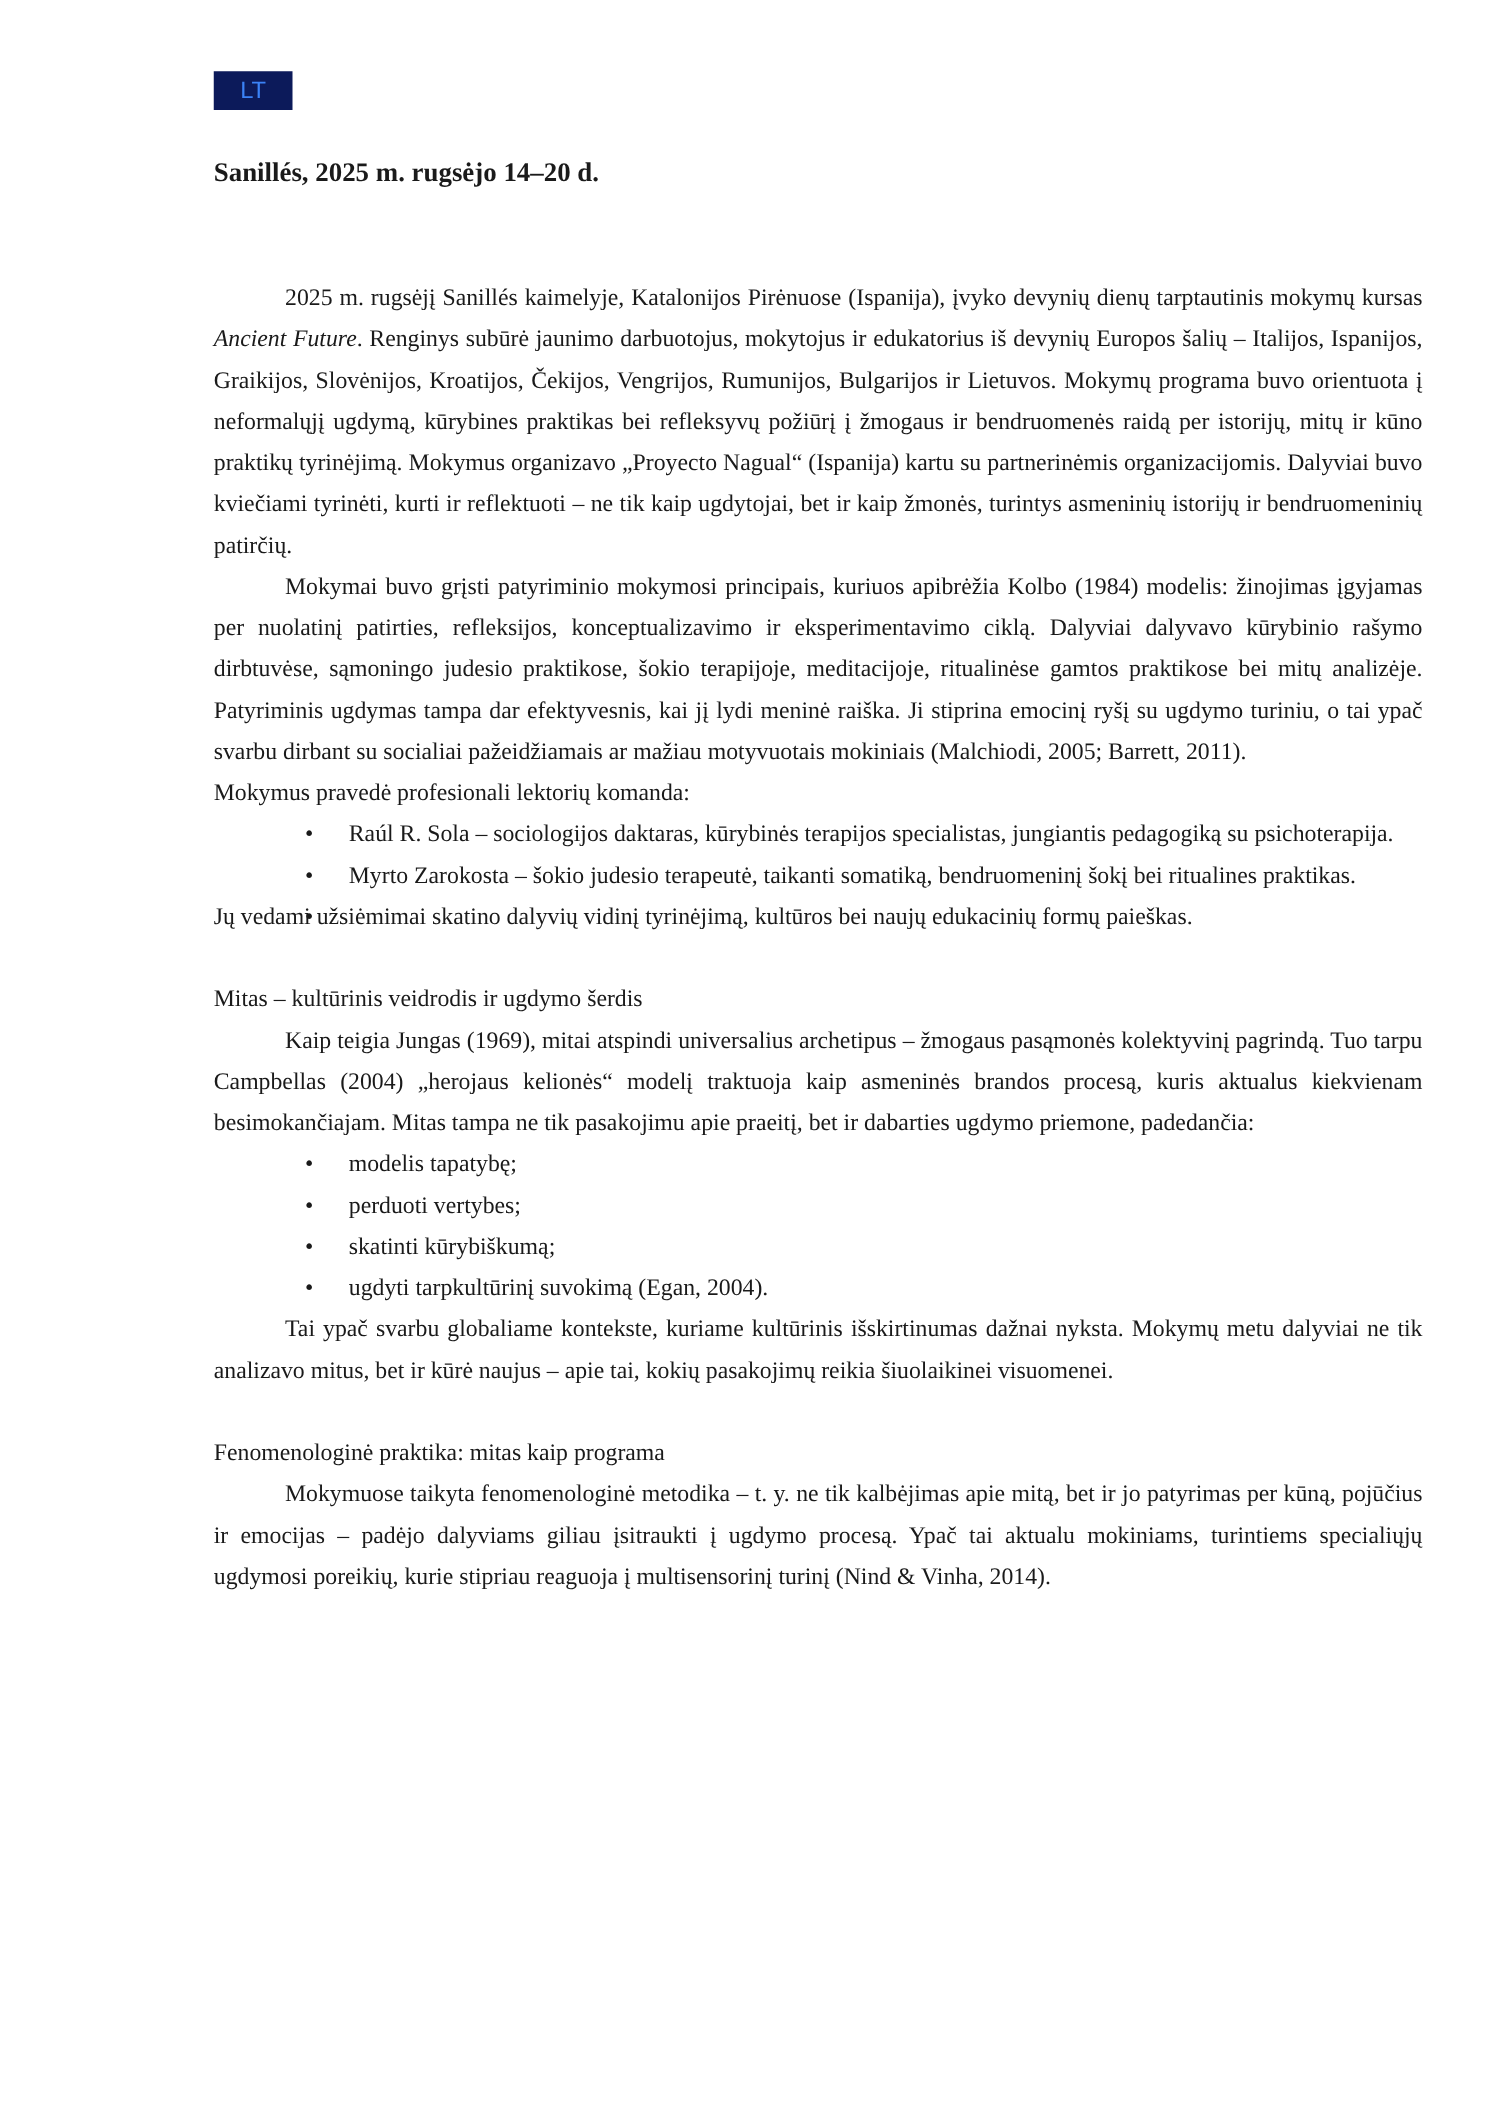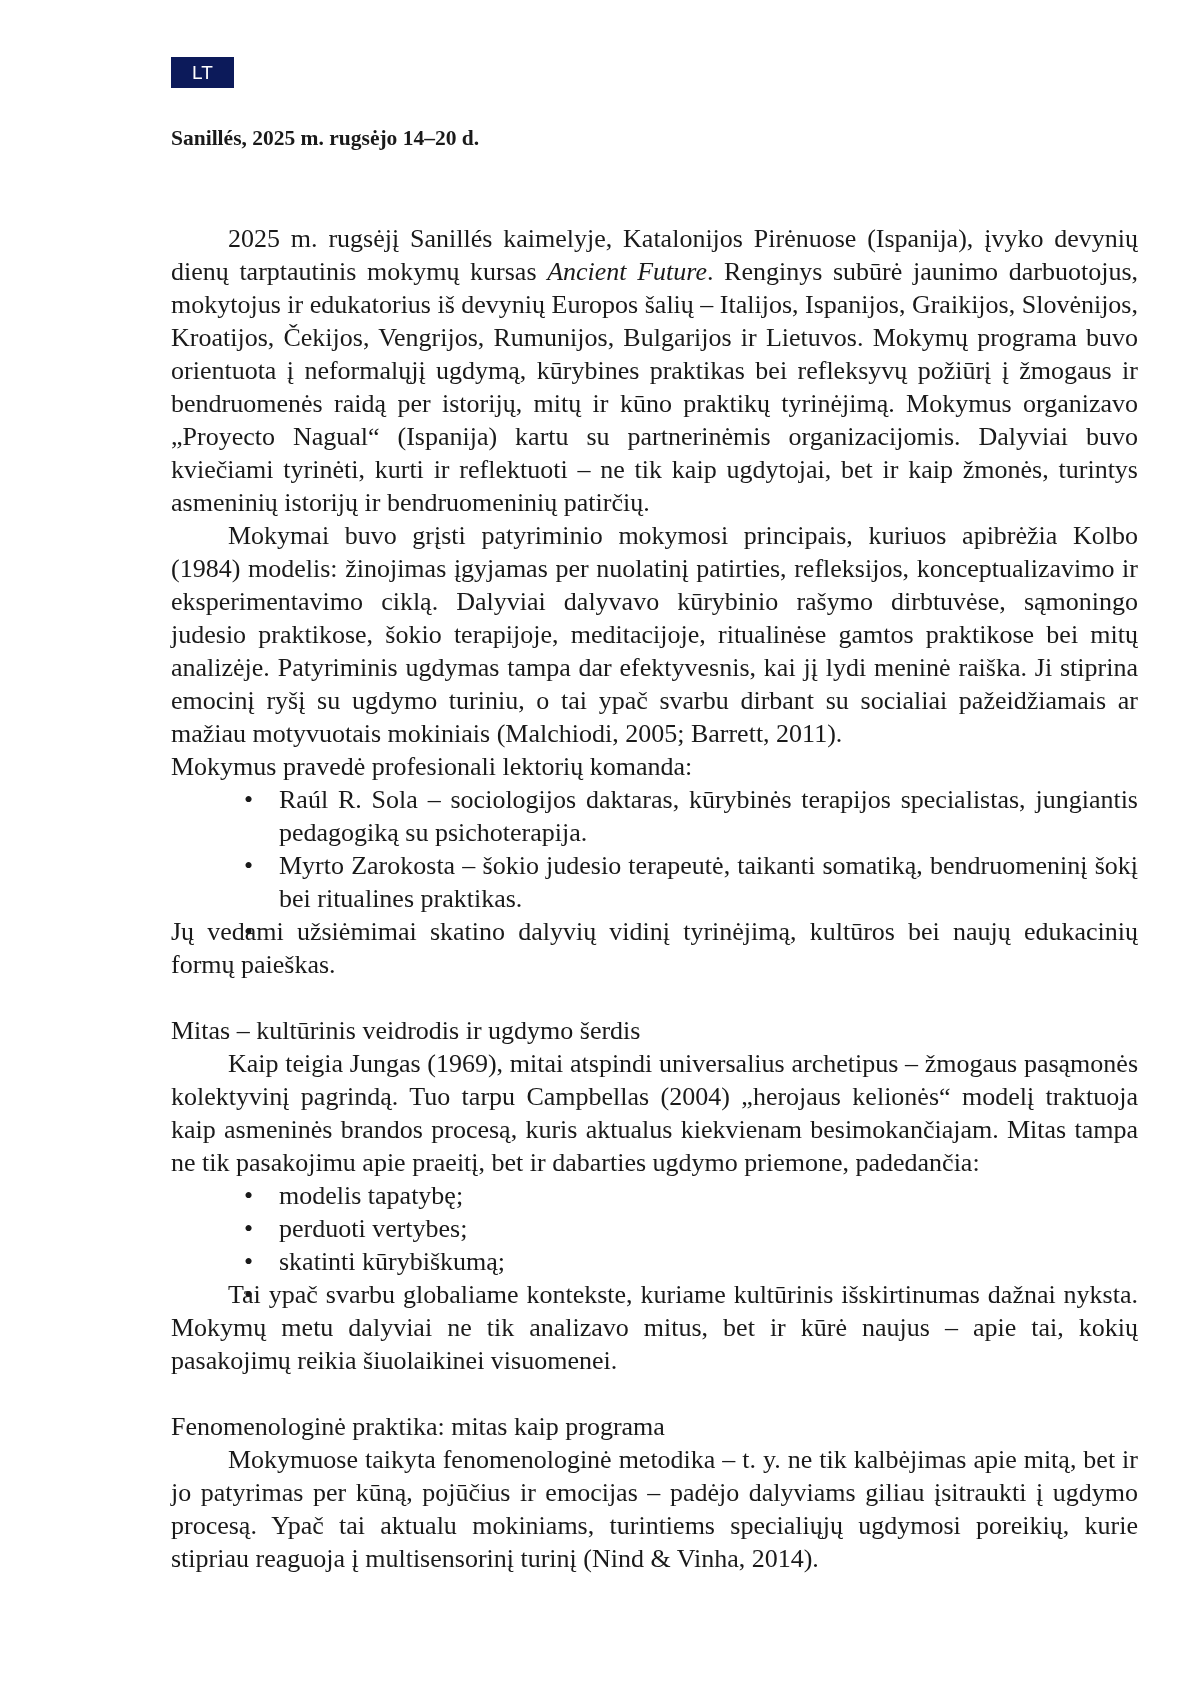--- a/index.html
+++ b/index.html
@@ -17,42 +17,42 @@
       top: 0;
       width: 967px;
     }
     .lang-badge {
       position: absolute;
       left: 0;
       top: 57px;
       width: 63px;
       height: 31px;
       background: #0c1a5a;
-      color: #ffffff;
+      color: #3b82f6;
       font-family: "Liberation Sans", "DejaVu Sans", sans-serif;
       font-size: 19px;
       line-height: 31px;
       text-align: center;
       letter-spacing: 0px;
     }
     .title-block {
       position: absolute;
       left: 0;
       top: 122px;
       width: 967px;
       font-weight: bold;
       font-size: 21.5px;
       line-height: 33px;
     }
     .body {
       position: absolute;
       left: 0;
       top: 222px;
       width: 967px;
-      font-size: 26px;
+      font-size: 19px;
       line-height: 33px;
       text-align: justify;
     }
     .body p { margin: 0; }
     .indent { text-indent: 57px; }
     .body ul {
       margin: 0;
       padding: 0 0 0 73px;
       list-style: none;
     }
@@ -91,21 +91,21 @@
     <p>Jų vedami užsiėmimai skatino dalyvių vidinį tyrinėjimą, kultūros bei naujų edukacinių formų paieškas.</p>
 
     <div class="spacer"></div>
 
     <p class="subhead">Mitas – kultūrinis veidrodis ir ugdymo šerdis</p>
     <p class="indent">Kaip teigia Jungas (1969), mitai atspindi universalius archetipus – žmogaus pasąmonės kolektyvinį pagrindą. Tuo tarpu Campbellas (2004) „herojaus kelionės“ modelį traktuoja kaip asmeninės brandos procesą, kuris aktualus kiekvienam besimokančiajam. Mitas tampa ne tik pasakojimu apie praeitį, bet ir dabarties ugdymo priemone, padedančia:</p>
     <ul>
       <li><span class="bullet">•</span><span>modelis tapatybę;</span></li>
       <li><span class="bullet">•</span><span>perduoti vertybes;</span></li>
       <li><span class="bullet">•</span><span>skatinti kūrybiškumą;</span></li>
-      <li><span class="bullet">•</span></li>
+      <li><span class="bullet">•</span><span>ugdyti tarpkultūrinį suvokimą (Egan, 2004).</span></li>
     </ul>
     <p class="indent">Tai ypač svarbu globaliame kontekste, kuriame kultūrinis išskirtinumas dažnai nyksta. Mokymų metu dalyviai ne tik analizavo mitus, bet ir kūrė naujus – apie tai, kokių pasakojimų reikia šiuolaikinei visuomenei.</p>
 
     <div class="spacer"></div>
 
     <p class="subhead">Fenomenologinė praktika: mitas kaip programa</p>
     <p class="indent">Mokymuose taikyta fenomenologinė metodika – t. y. ne tik kalbėjimas apie mitą, bet ir jo patyrimas per kūną, pojūčius ir emocijas – padėjo dalyviams giliau įsitraukti į ugdymo procesą. Ypač tai aktualu mokiniams, turintiems specialiųjų ugdymosi poreikių, kurie stipriau reaguoja į multisensorinį turinį (Nind &amp; Vinha, 2014).</p>
   </div>
 </div>
 

